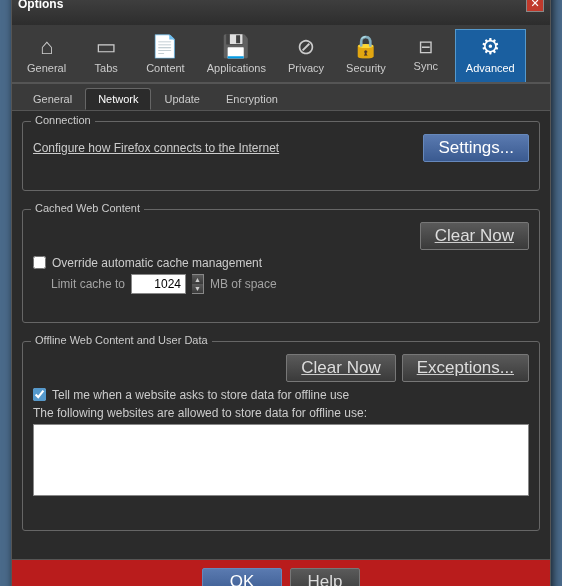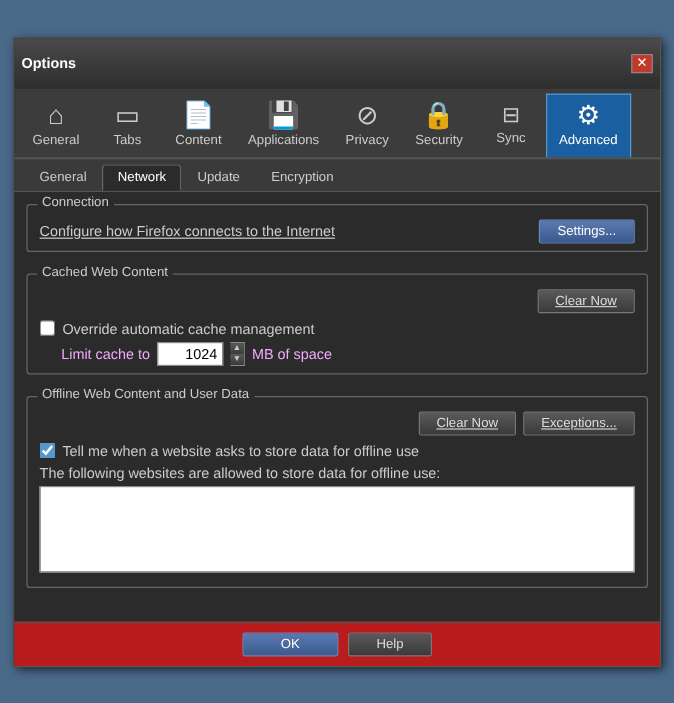--- a/index.html
+++ b/index.html
@@ -98,41 +98,41 @@
     }
     .content {
       background: #2b2b2b;
       padding: 10px;
       color: #ccc;
     }
     .group-box {
       border: 1px solid #666;
       border-radius: 3px;
       margin-bottom: 18px;
-      padding: 8px 10px 6px 10px;
+      padding: 8px 10px 28px 10px;
       position: relative;
     }
     .group-label {
       position: absolute;
       top: -8px;
       left: 8px;
       background: #2b2b2b;
       padding: 0 4px;
       color: #ccc;
       font-size: 11px;
     }
     .group-content {
       padding-top: 4px;
     }
     .btn {
       background: linear-gradient(to bottom, #5a5a5a, #3a3a3a);
       border: 1px solid #777;
       color: #ddd;
       padding: 3px 14px;
-      font-size: 11px;
+      font-size: 17px;
       cursor: pointer;
       border-radius: 2px;
       min-width: 70px;
       text-align: center;
     }
     .btn:disabled {
       color: #777;
       cursor: default;
     }
     .btn-primary {
@@ -166,21 +166,21 @@
       color: #ccc;
       font-size: 12px;
     }
     .spinner-row {
       display: flex;
       align-items: center;
       gap: 6px;
       margin-left: 18px;
     }
     .spinner-label {
-      color: #f0abfc;
+      color: #a3a3a3;
       font-size: 12px;
     }
     .spinner-input {
       background: #fff;
       border: 1px solid #888;
       color: #000;
       width: 55px;
       height: 20px;
       padding: 1px 4px;
       font-size: 12px;

